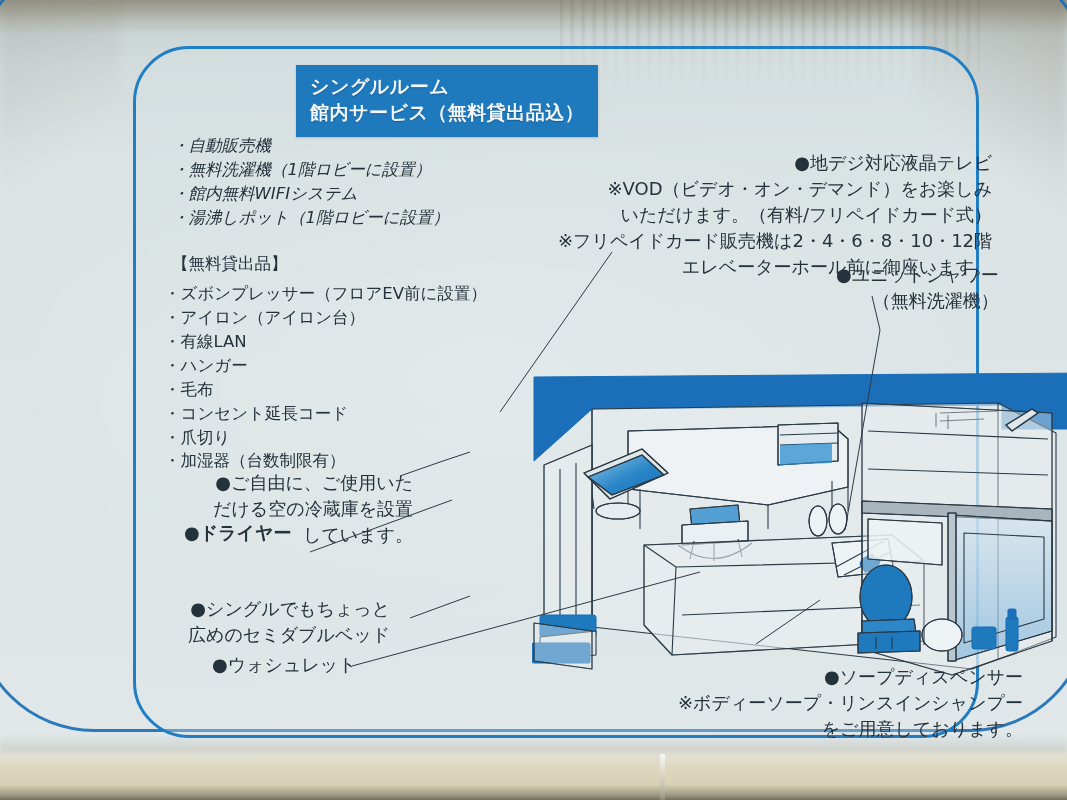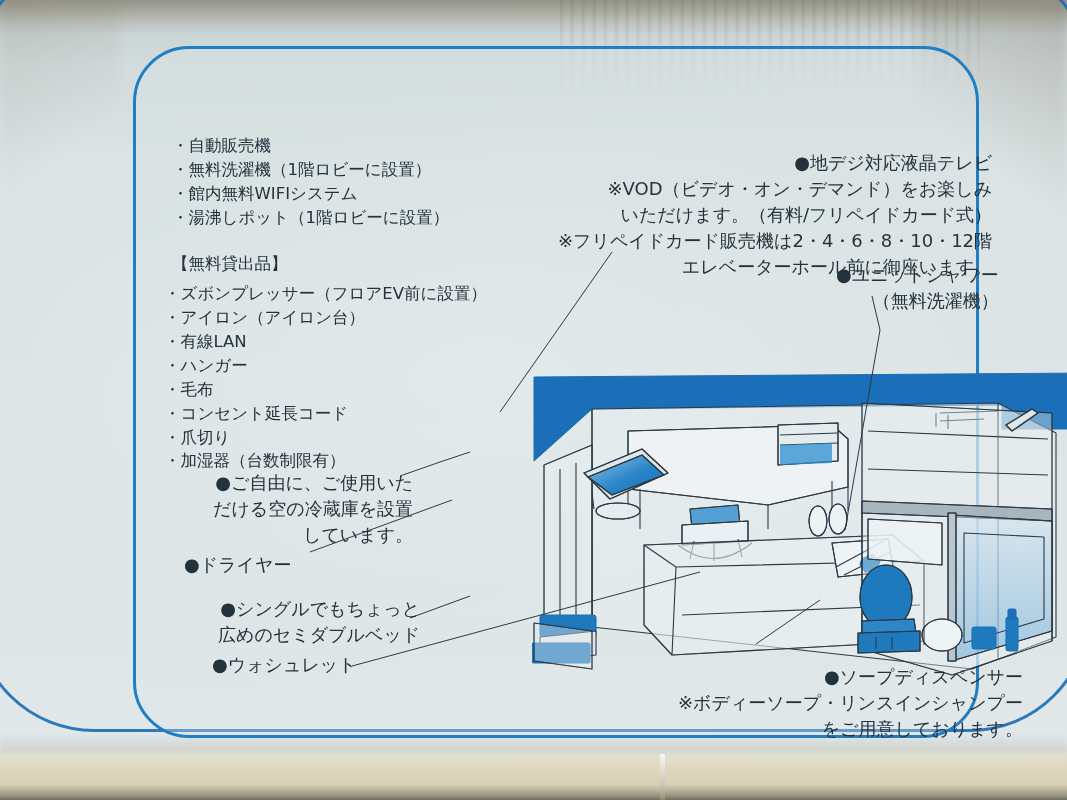--- a/index.html
+++ b/index.html
@@ -75,29 +75,29 @@
     background:#1f79bd;
     box-shadow:0 1px 2px rgba(0,0,0,.18);
   }
   #banner .ttl{
     color:#f2f7fb;font-weight:700;font-size:19px;letter-spacing:.5px;
     margin:8px 0 0 14px;line-height:1.45;text-shadow:0 1px 1px rgba(0,0,0,.25);
   }
   
   .txt{position:absolute;color:#24323c;font-size:16.5px;line-height:1.45;white-space:pre;}
   .txt.sm{font-size:18px;text-align:right;}
-  #left-services{left:172px;top:134px;}
+  #left-services{left:172px;top:134px;font-style:italic;}
   #left-rental-head{left:172px;top:252px;}
   #left-rental{left:164px;top:282px;}
   #right-tv{left:558px;top:150px;}
   #right-shower{left:836px;top:262px;}
   #right-soap{left:678px;top:664px;}
   #cb-fridge{left:195px;top:470px;}
-  #cb-dryer{left:184px;top:552px;}
-  #cb-bed{left:200px;top:596px;}
+  #cb-dryer{left:184px;top:520px;font-weight:bold;}
+  #cb-bed{left:170px;top:596px;}
   #cb-wash{left:212px;top:652px;}
   
   #room{position:absolute;left:396px;top:320px;width:560px;height:330px;}
   #room svg{display:block;width:100%;height:100%;}
   
   #leaders{position:absolute;left:0;top:0;width:1067px;height:800px;pointer-events:none;}
 </style>
 </head>
 <body>
 
@@ -106,20 +106,24 @@
   <div class="stain" id="stain-streaks"></div>
   <div class="stain" id="stain-right"></div>
   <div class="stain" id="stain-left"></div>
   <div class="stain" id="sheen"></div>
 </div>
 
 <div id="outer-frame"></div>
 
 <div id="card">
 
+  <div id="banner">
+    <div class="ttl">シングルルーム</div>
+    <div class="ttl" style="margin-top:-2px">館内サービス（無料貸出品込）</div>
+  </div>
 
   <div id="room">
     <svg viewBox="0 0 560 330" xmlns="http://www.w3.org/2000/svg">
       <defs>
         <linearGradient id="tvScreen" x1="0" y1="0" x2="1" y2="1">
           <stop offset="0%" stop-color="#8fc4e6"></stop>
             <stop offset="55%" stop-color="#2a86c8"></stop>
             <stop offset="100%" stop-color="#1a6fb8"></stop>
         </linearGradient>
         <linearGradient id="glassG" x1="0" y1="0" x2="0" y2="1">

